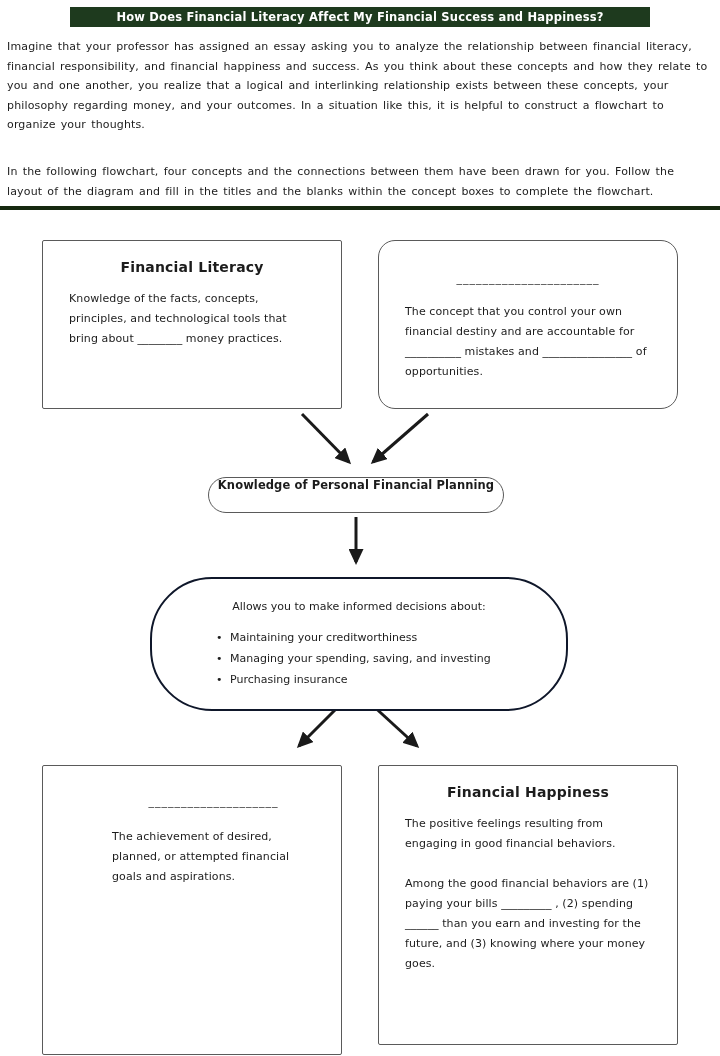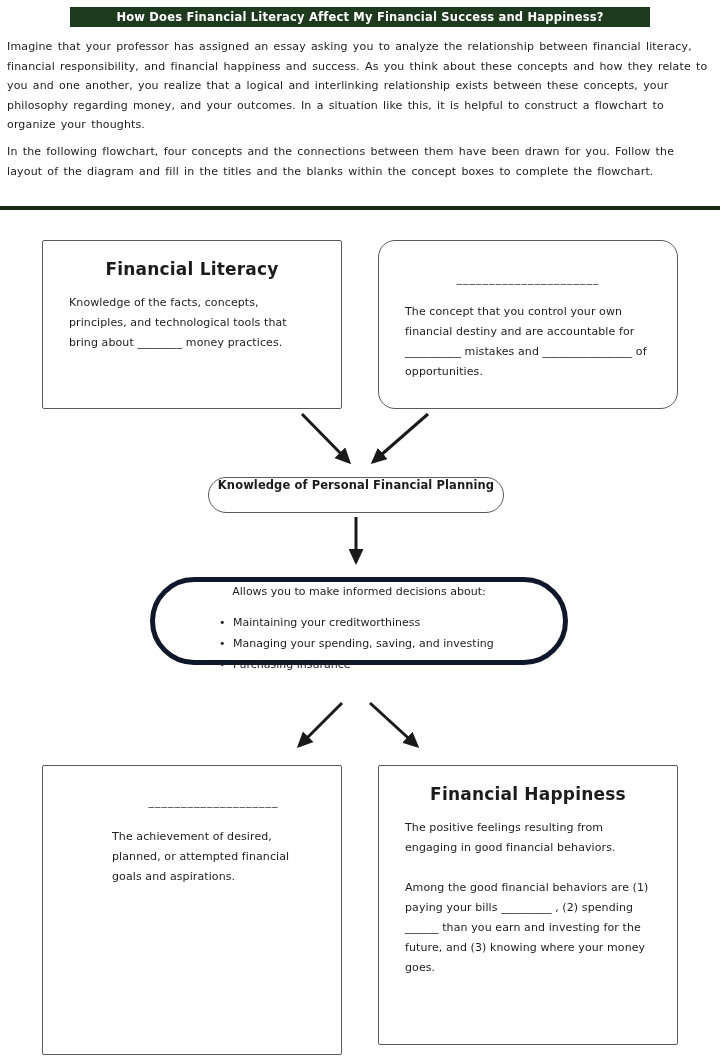--- a/index.html
+++ b/index.html
@@ -33,21 +33,21 @@
 
   .intro {
     position: absolute;
     left: 7px;
     width: 707px;
     line-height: 19.5px;
     letter-spacing: .15px;
     word-spacing: 1.5px;
   }
   .intro-1 { top: 37px; }
-  .intro-2 { top: 142px; }
+  .intro-2 { top: 162px; }
 
   .divider {
     position: absolute;
     left: 0; top: 206px;
     width: 720px; height: 4px;
     background: var(--divider);
   }
 
   .flowchart { position: absolute; left: 0; top: 211px; width: 720px; height: 845px; }
   .arrows { position: absolute; left: 0; top: 0; pointer-events: none; }
@@ -59,21 +59,21 @@
     border-radius: 2px;
   }
   .box-tl { left: 42px;  top: 29px;  width: 300px; height: 169px; }
   .box-tr { left: 378px; top: 29px;  width: 300px; height: 169px; border-radius: 17px; }
   .box-bl { left: 42px;  top: 554px; width: 300px; height: 290px; padding-left: 43px; }
   .box-br { left: 378px; top: 554px; width: 300px; height: 280px; }
 
   .box-title {
     text-align: center;
     font-weight: bold;
-    font-size: 17px;
+    font-size: 14px;
     margin-top: 18px;
     letter-spacing: .2px;
   }
   .blank-line {
     text-align: center;
     margin-top: 26px;
     letter-spacing: 1px;
     color: #333;
     line-height: 19px;
   }
@@ -95,24 +95,25 @@
     border-radius: 18px;
     display: flex; align-items: flex-start; justify-content: center;
     font-weight: bold;
     font-size: 11.5px;
     letter-spacing: .1px;
   }
 
   .bubble {
     position: absolute;
     left: 150px; top: 366px;
-    width: 418px; height: 88px;
+    width: 418px; height: 134px;
     background: #fff;
-    border: 5px solid #0f172a;
+    border: 2px solid #0f172a;
     border-radius: 62px;
+    padding-top: 18px;
   }
   .bubble-heading { text-align: center; line-height: 19px; }
   .bubble-list { list-style: none; margin: 11px 0 0 62px; }
   .bubble-list li { position: relative; padding-left: 16px; line-height: 21px; }
   .bubble-list li::before { content: "\2022"; position: absolute; left: 2px; }
 </style>
 </head>
 <body>
 
 <div class="page">

